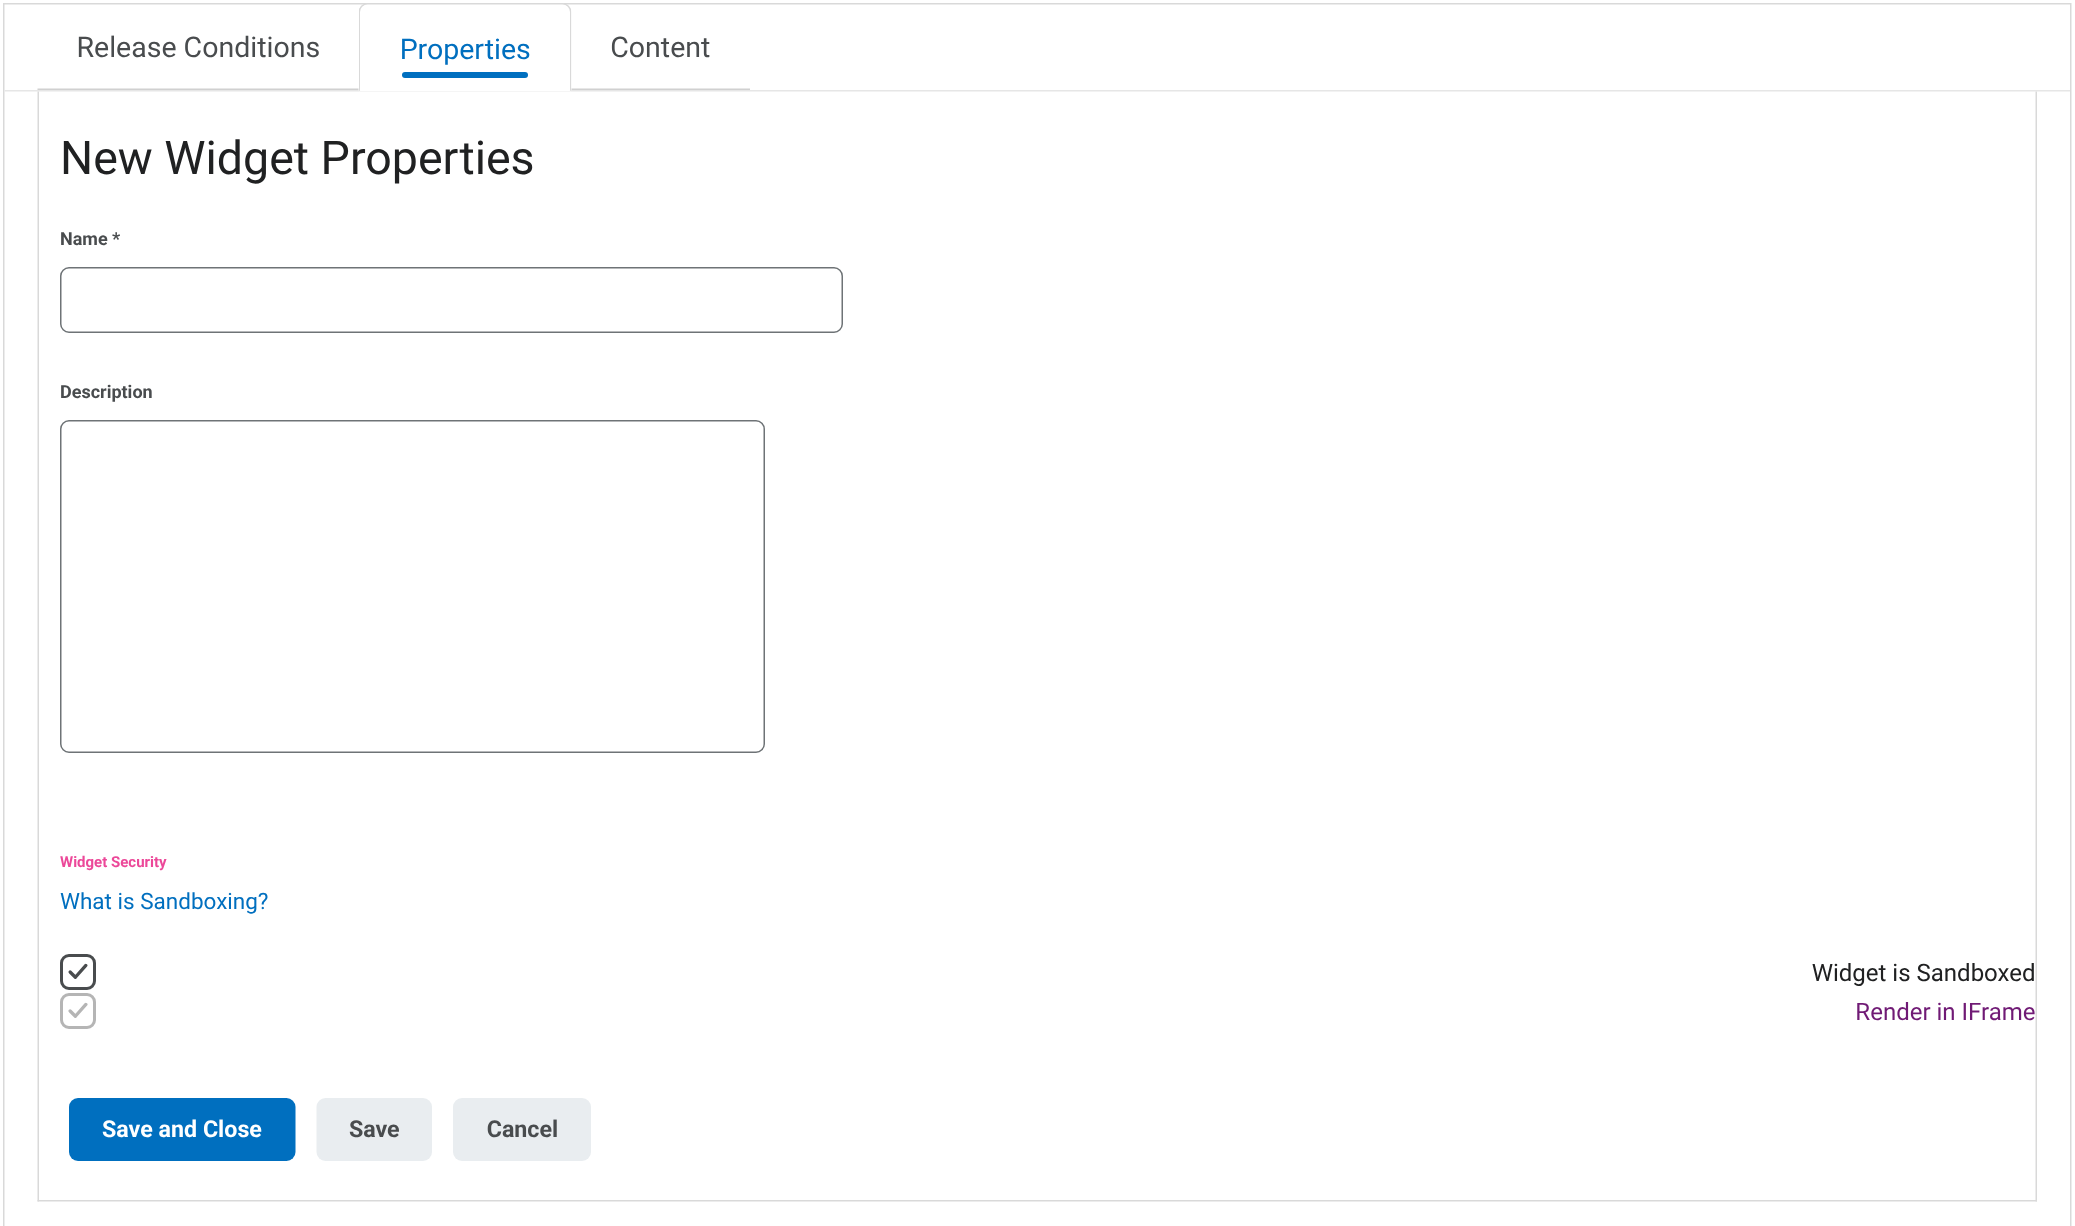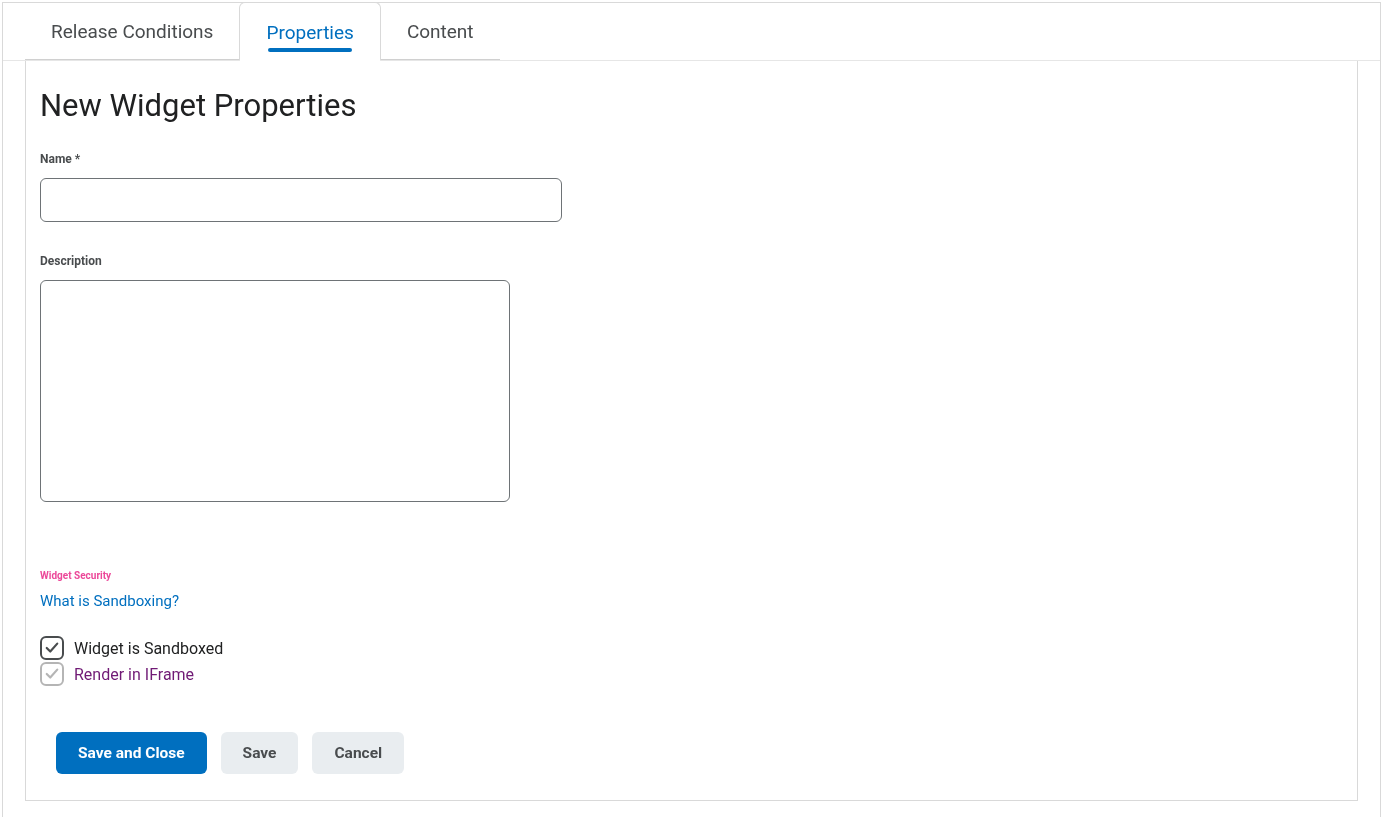--- a/index.html
+++ b/index.html
@@ -111,20 +111,21 @@
       text-decoration: none;
       margin-left: 14px;
       display: inline-block;
       margin-bottom: 24px;
     }
     .checkbox-row {
       display: flex;
       align-items: center;
       margin: 2px 0 2px 14px;
       gap: 10px;
+      justify-content: space-between;
     }
     .checkbox-box {
       width: 24px;
       height: 24px;
       border: 2px solid #494c4e;
       border-radius: 6px;
       display: flex;
       align-items: center;
       justify-content: center;
       cursor: pointer;
@@ -148,21 +149,21 @@
     .checkbox-label {
       font-size: 16px;
       color: #202122;
     }
     .checkbox-label.disabled {
       color: #701a75;
     }
     .button-row {
       position: absolute;
       bottom: 26px;
-      left: 30px;
+      left: 20px;
       display: flex;
       gap: 14px;
     }
     .btn {
       padding: 12px 22px;
       border-radius: 6px;
       border: none;
       font-size: 15.5px;
       font-weight: 700;
       cursor: pointer;

